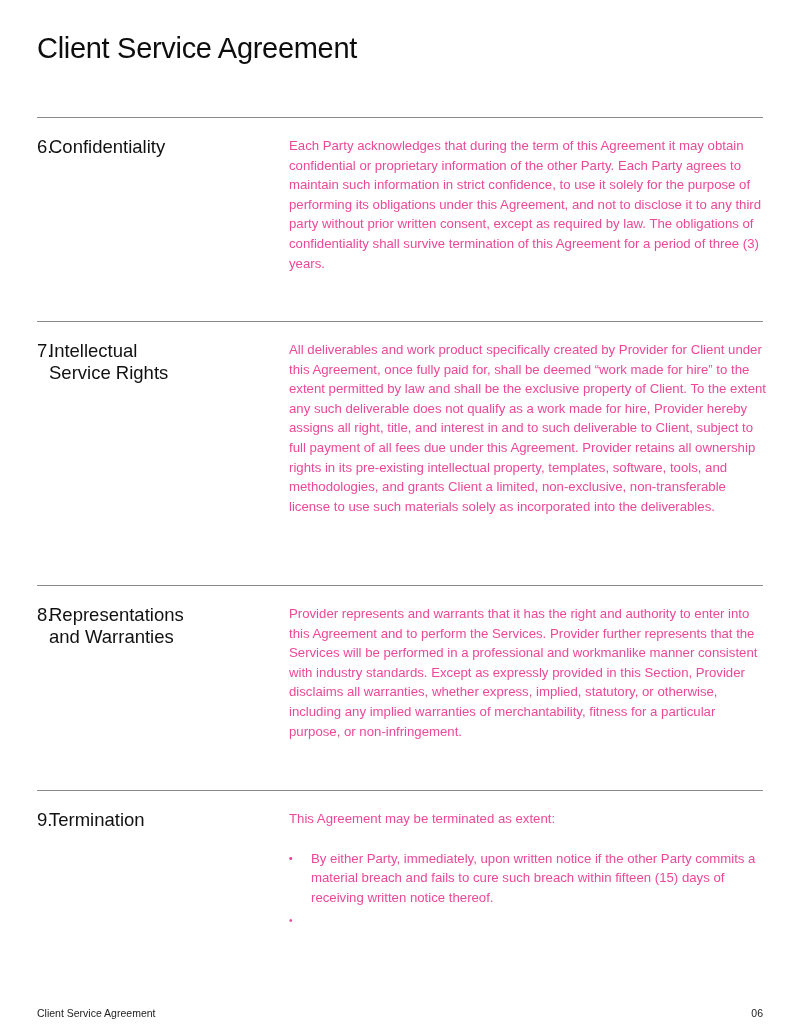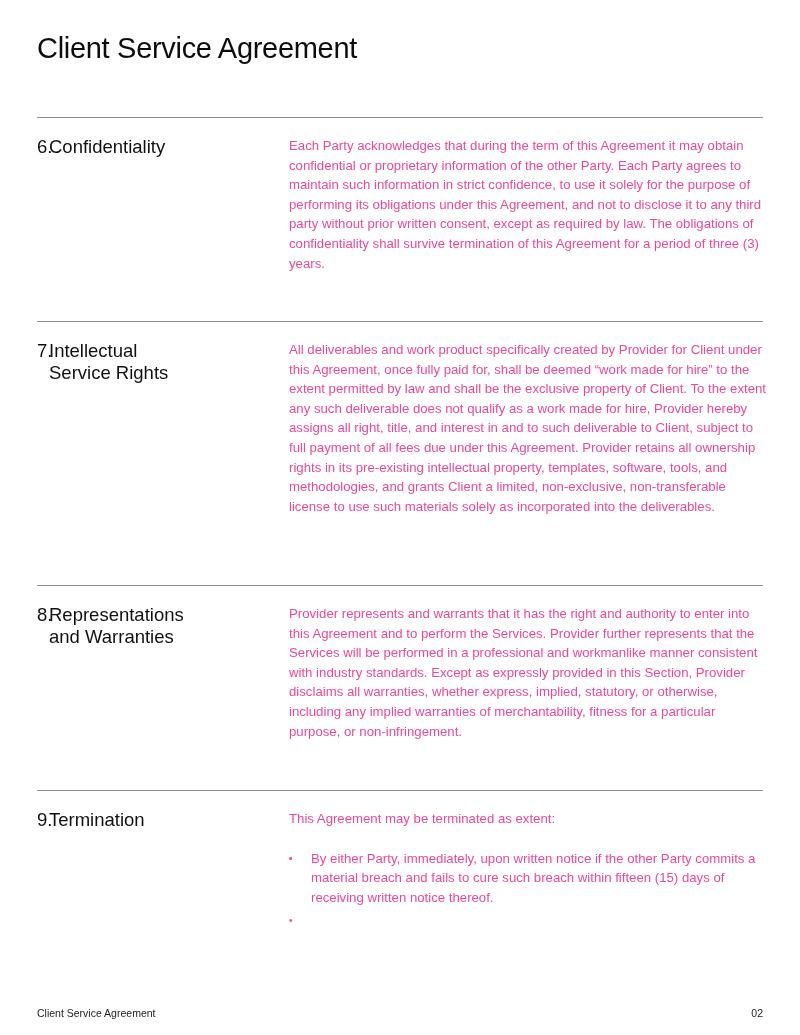--- a/index.html
+++ b/index.html
@@ -147,13 +147,13 @@
         <span>By either Party, immediately, upon written notice if the other Party commits a material breach and fails to cure such breach within fifteen (15) days of receiving written notice thereof.</span>
       </li>
       <li>
         <span class="bullet">•</span>
       </li>
     </ul>
   </div>
 </div>
 
 <div class="footer-left">Client Service Agreement</div>
-<div class="footer-right">02</div>
+<div class="footer-right">06</div>
 
 </body></html>

